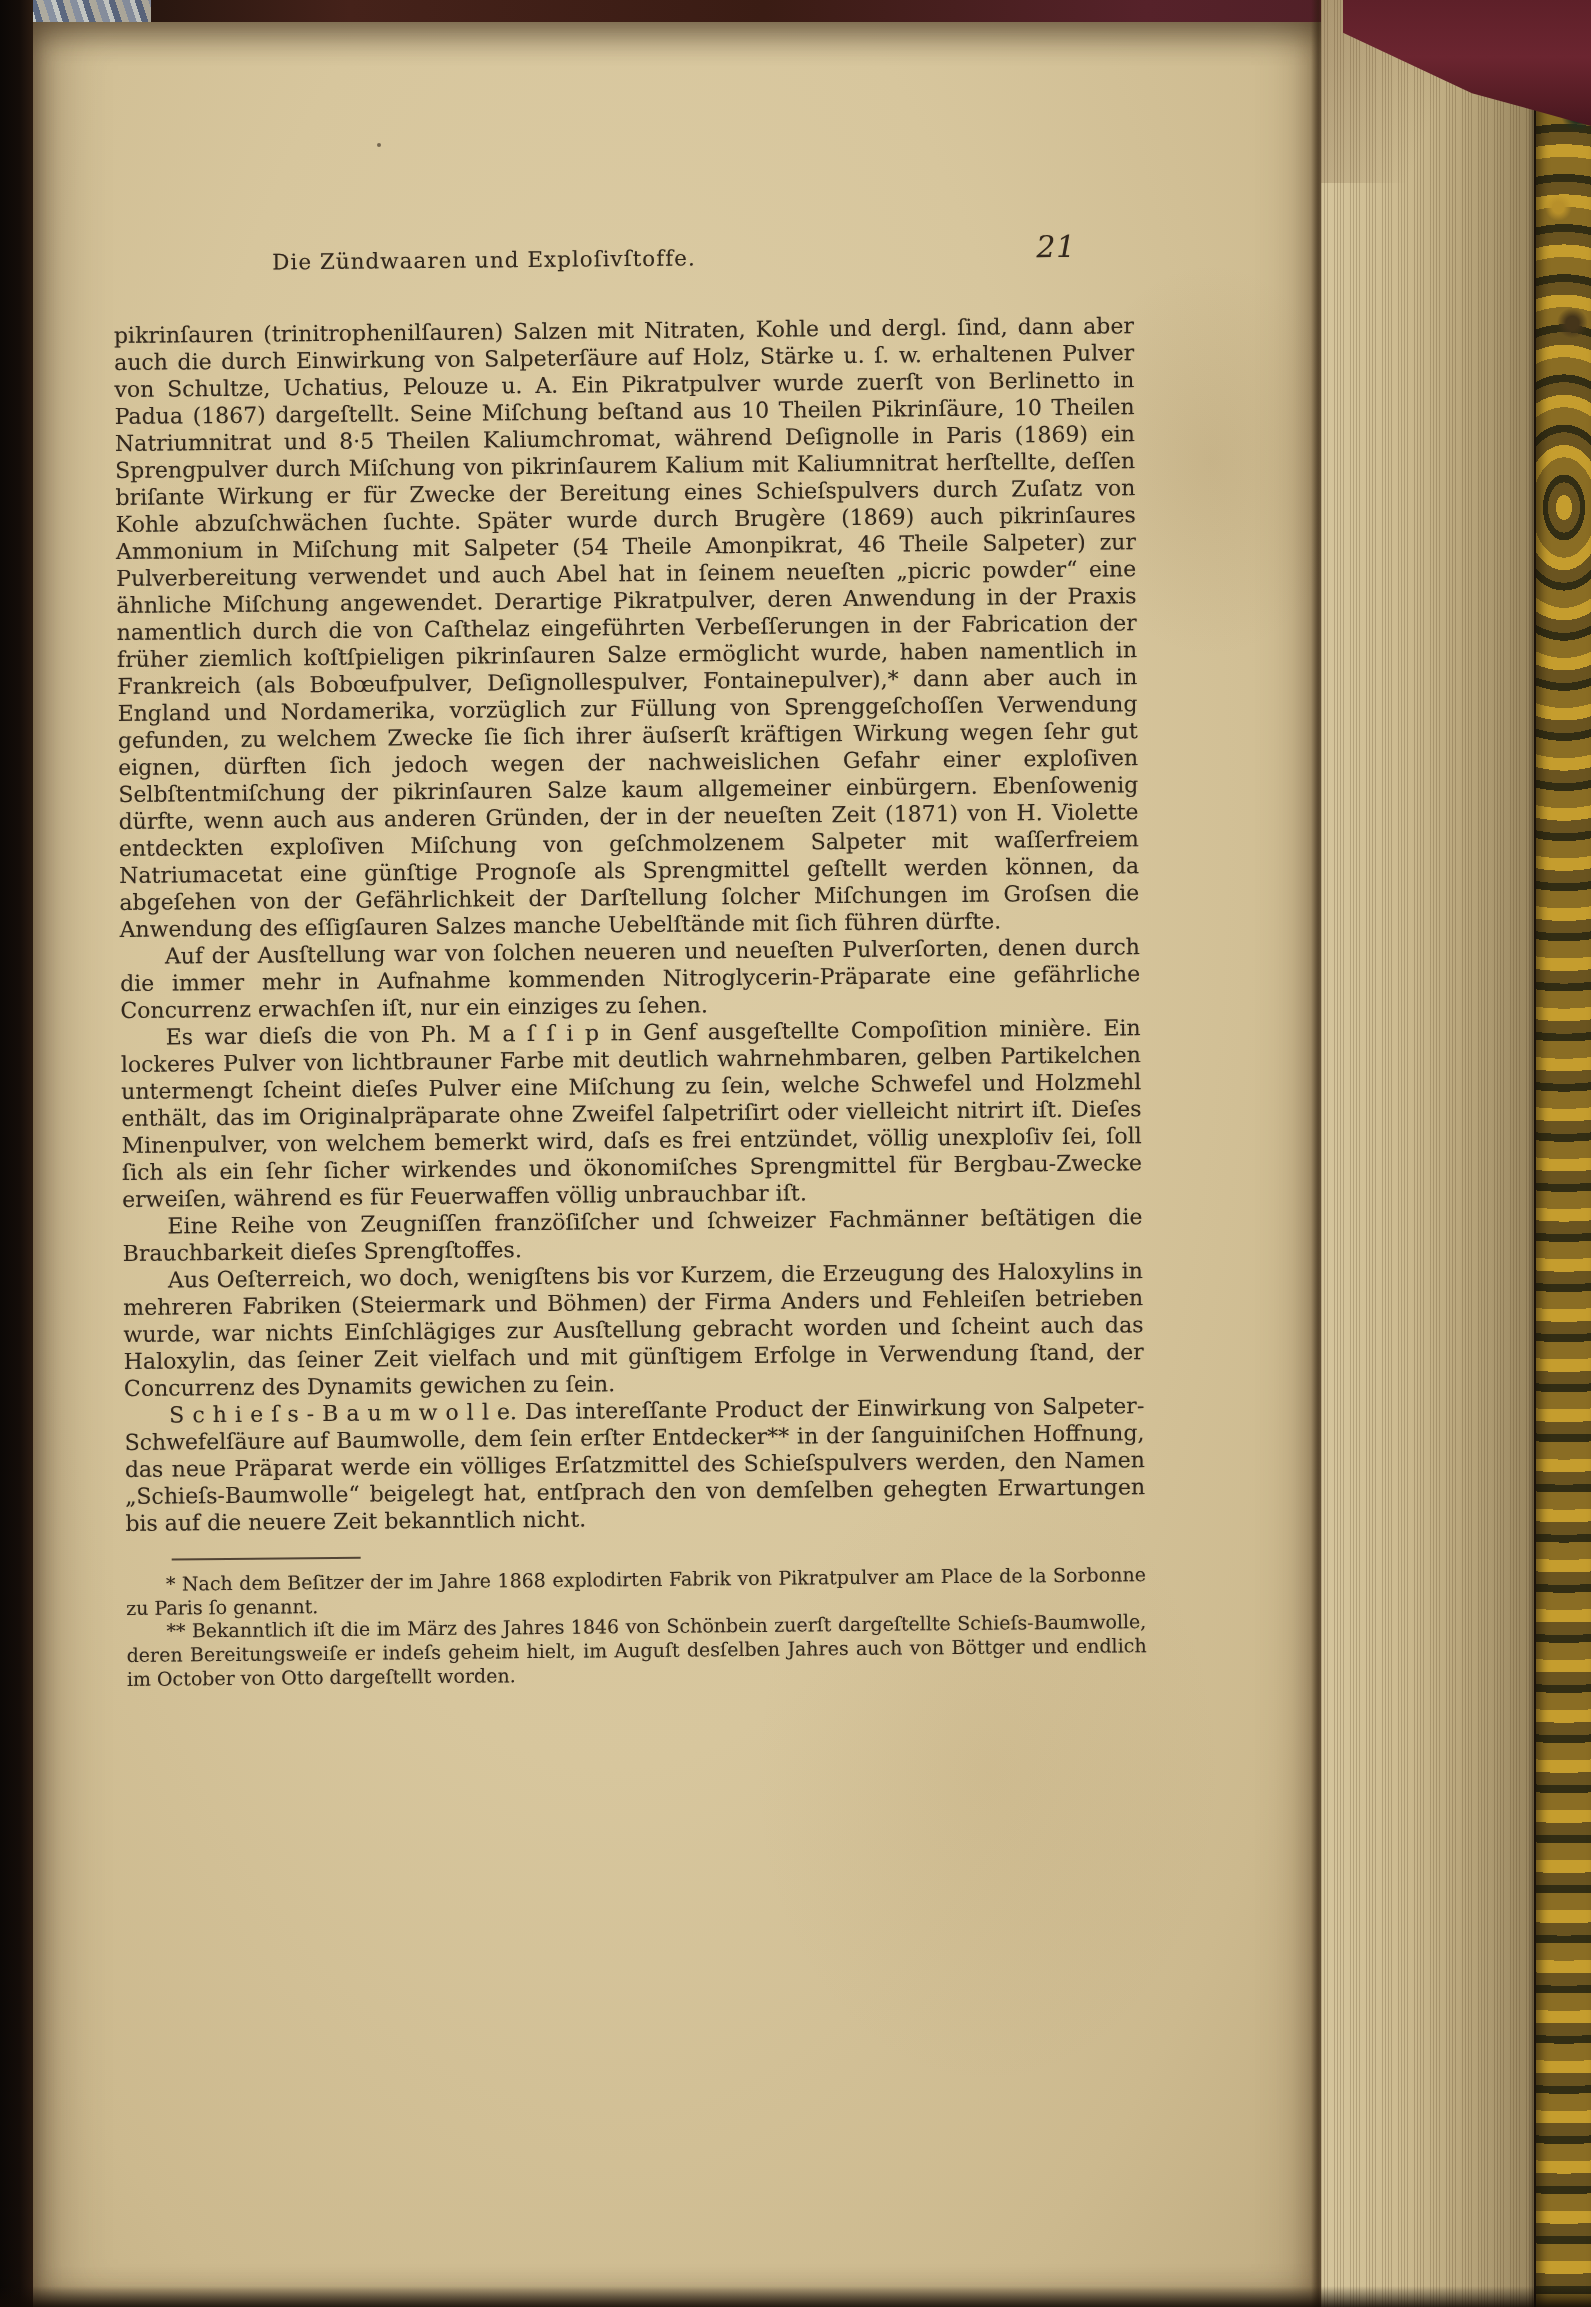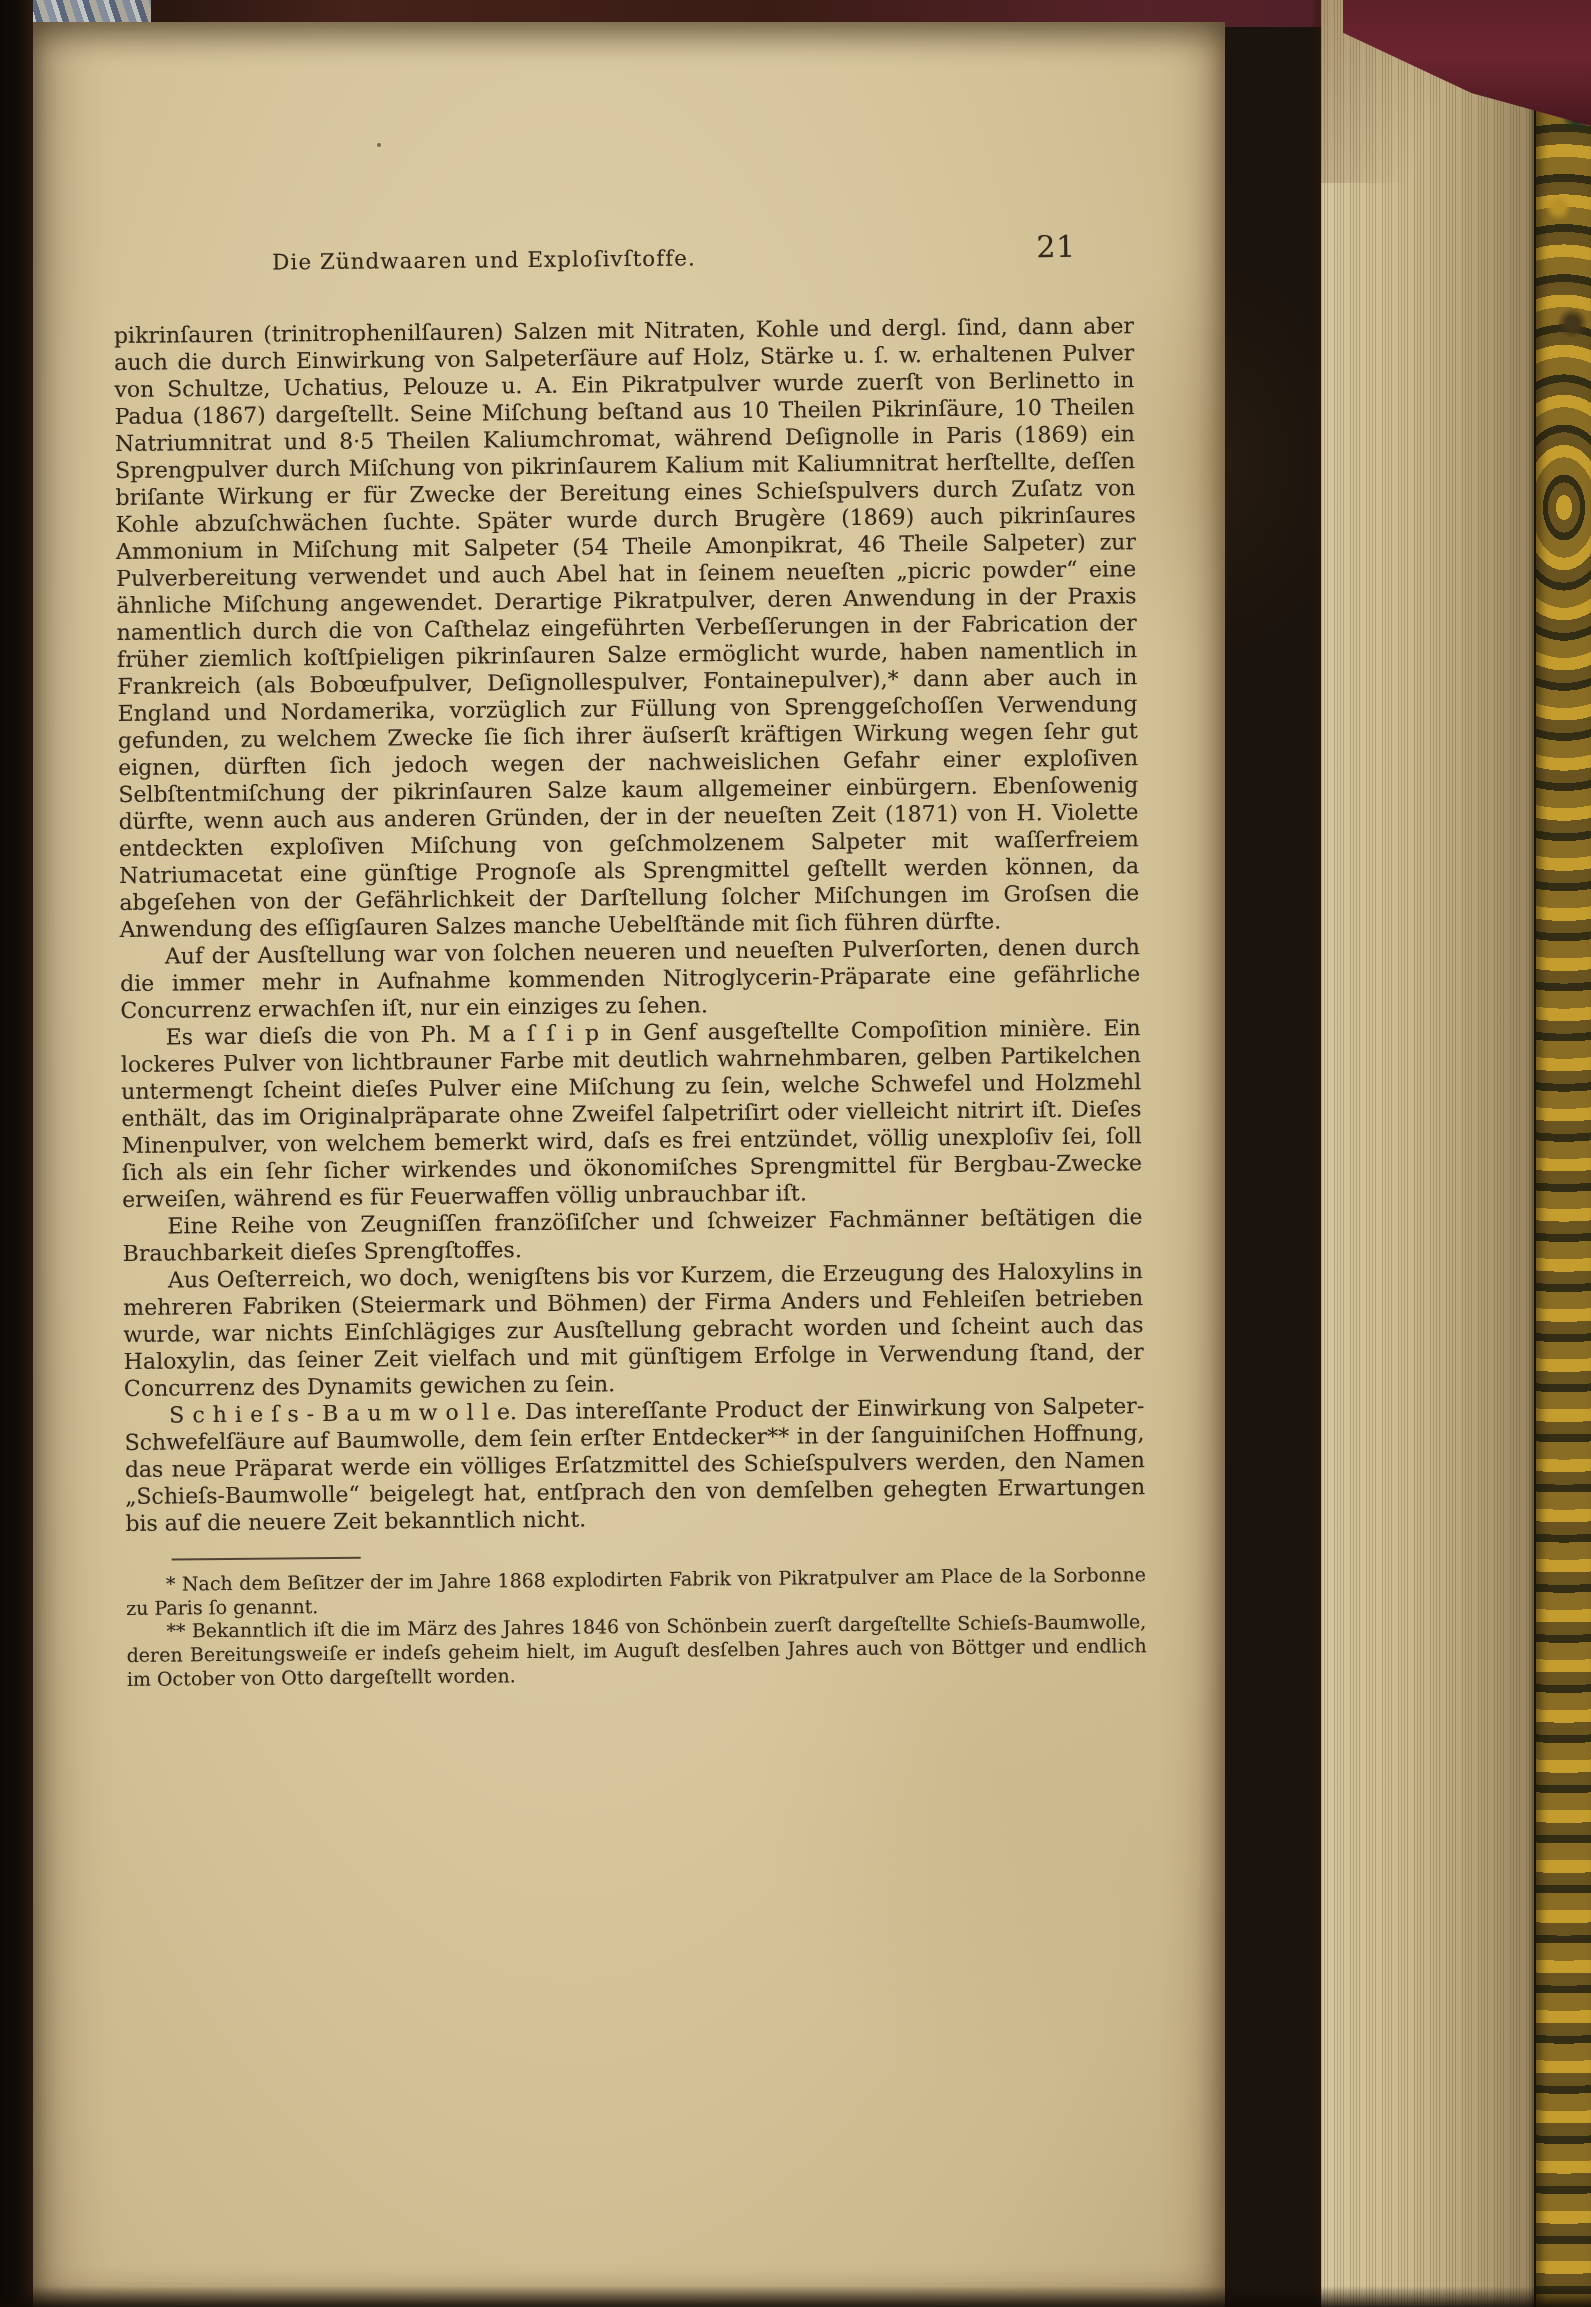--- a/index.html
+++ b/index.html
@@ -17,21 +17,21 @@
   .top-corner-marble {
     position:absolute; left:0; top:0; width:151px; height:29px;
     background:repeating-linear-gradient(72deg,#8d97a8 0 7.2px,#cfd3cf 7.2px 12px,#5d6b85 12px 18.3px,#b8b4a6 18.3px 25px);
     opacity:.9;
   }
   .left-edge {
     position:absolute; left:0; top:0; width:33px; height:2307px;
     background:linear-gradient(90deg,#0b0806 0%,#140d09 60%,#2a1b11 100%);
   }
   .paper {
-    position:absolute; left:33px; top:22px; width:1192px; height:2285px;
+    position:absolute; left:33px; top:22px; width:1288px; height:2285px;
     background:radial-gradient(ellipse at 45% 35%, #ddcda6 0%, #d7c69d 45%, #ccb98e 80%, #bfab80 100%);
     box-shadow: inset 0 16px 25.5px rgba(40,25,12,.40),
                 inset 37px 0 56px -19px rgba(60,40,20,.38),
                 inset -27px 0 44px -9.5px rgba(100,75,45,.45),
                 inset 0 -14.3px 24px rgba(60,40,20,.30);
   }
   .paper-stain { position:absolute; border-radius:50%; pointer-events:none; }
   .stain-a { left:95px; top:334px; width:334px; height:557px;
     background:radial-gradient(ellipse, rgba(150,115,60,.10), transparent 70%); }
   .stain-b { left:716px; top:1432px; width:477px; height:637px;
@@ -87,21 +87,21 @@
     color:#33281d;
     text-shadow:0 0 0.8px rgba(51,40,29,.35);
   }
   .header-row { position:relative; height:49px; margin-bottom:35px; }
   .running-title {
     position:absolute; left:159px; top:12.7px;
     font-size:21.5px; letter-spacing:1px; white-space:nowrap;
   }
   .page-number {
     position:absolute; right:57px; top:0;
-    font-size:30px; letter-spacing:0.8px;
+    font-size:30px; letter-spacing:0.8px;font-style:italic;
   }
   .body-text p {
     margin:0; font-size:22px; line-height:27px;
     text-align:justify;
   }
   .body-text p.indent { text-indent:45px; }
   .footnote-rule {
     width:189px; height:1.6px; background:rgba(58,45,34,.85);
     margin:22px 0 12.7px 46px;
   }

